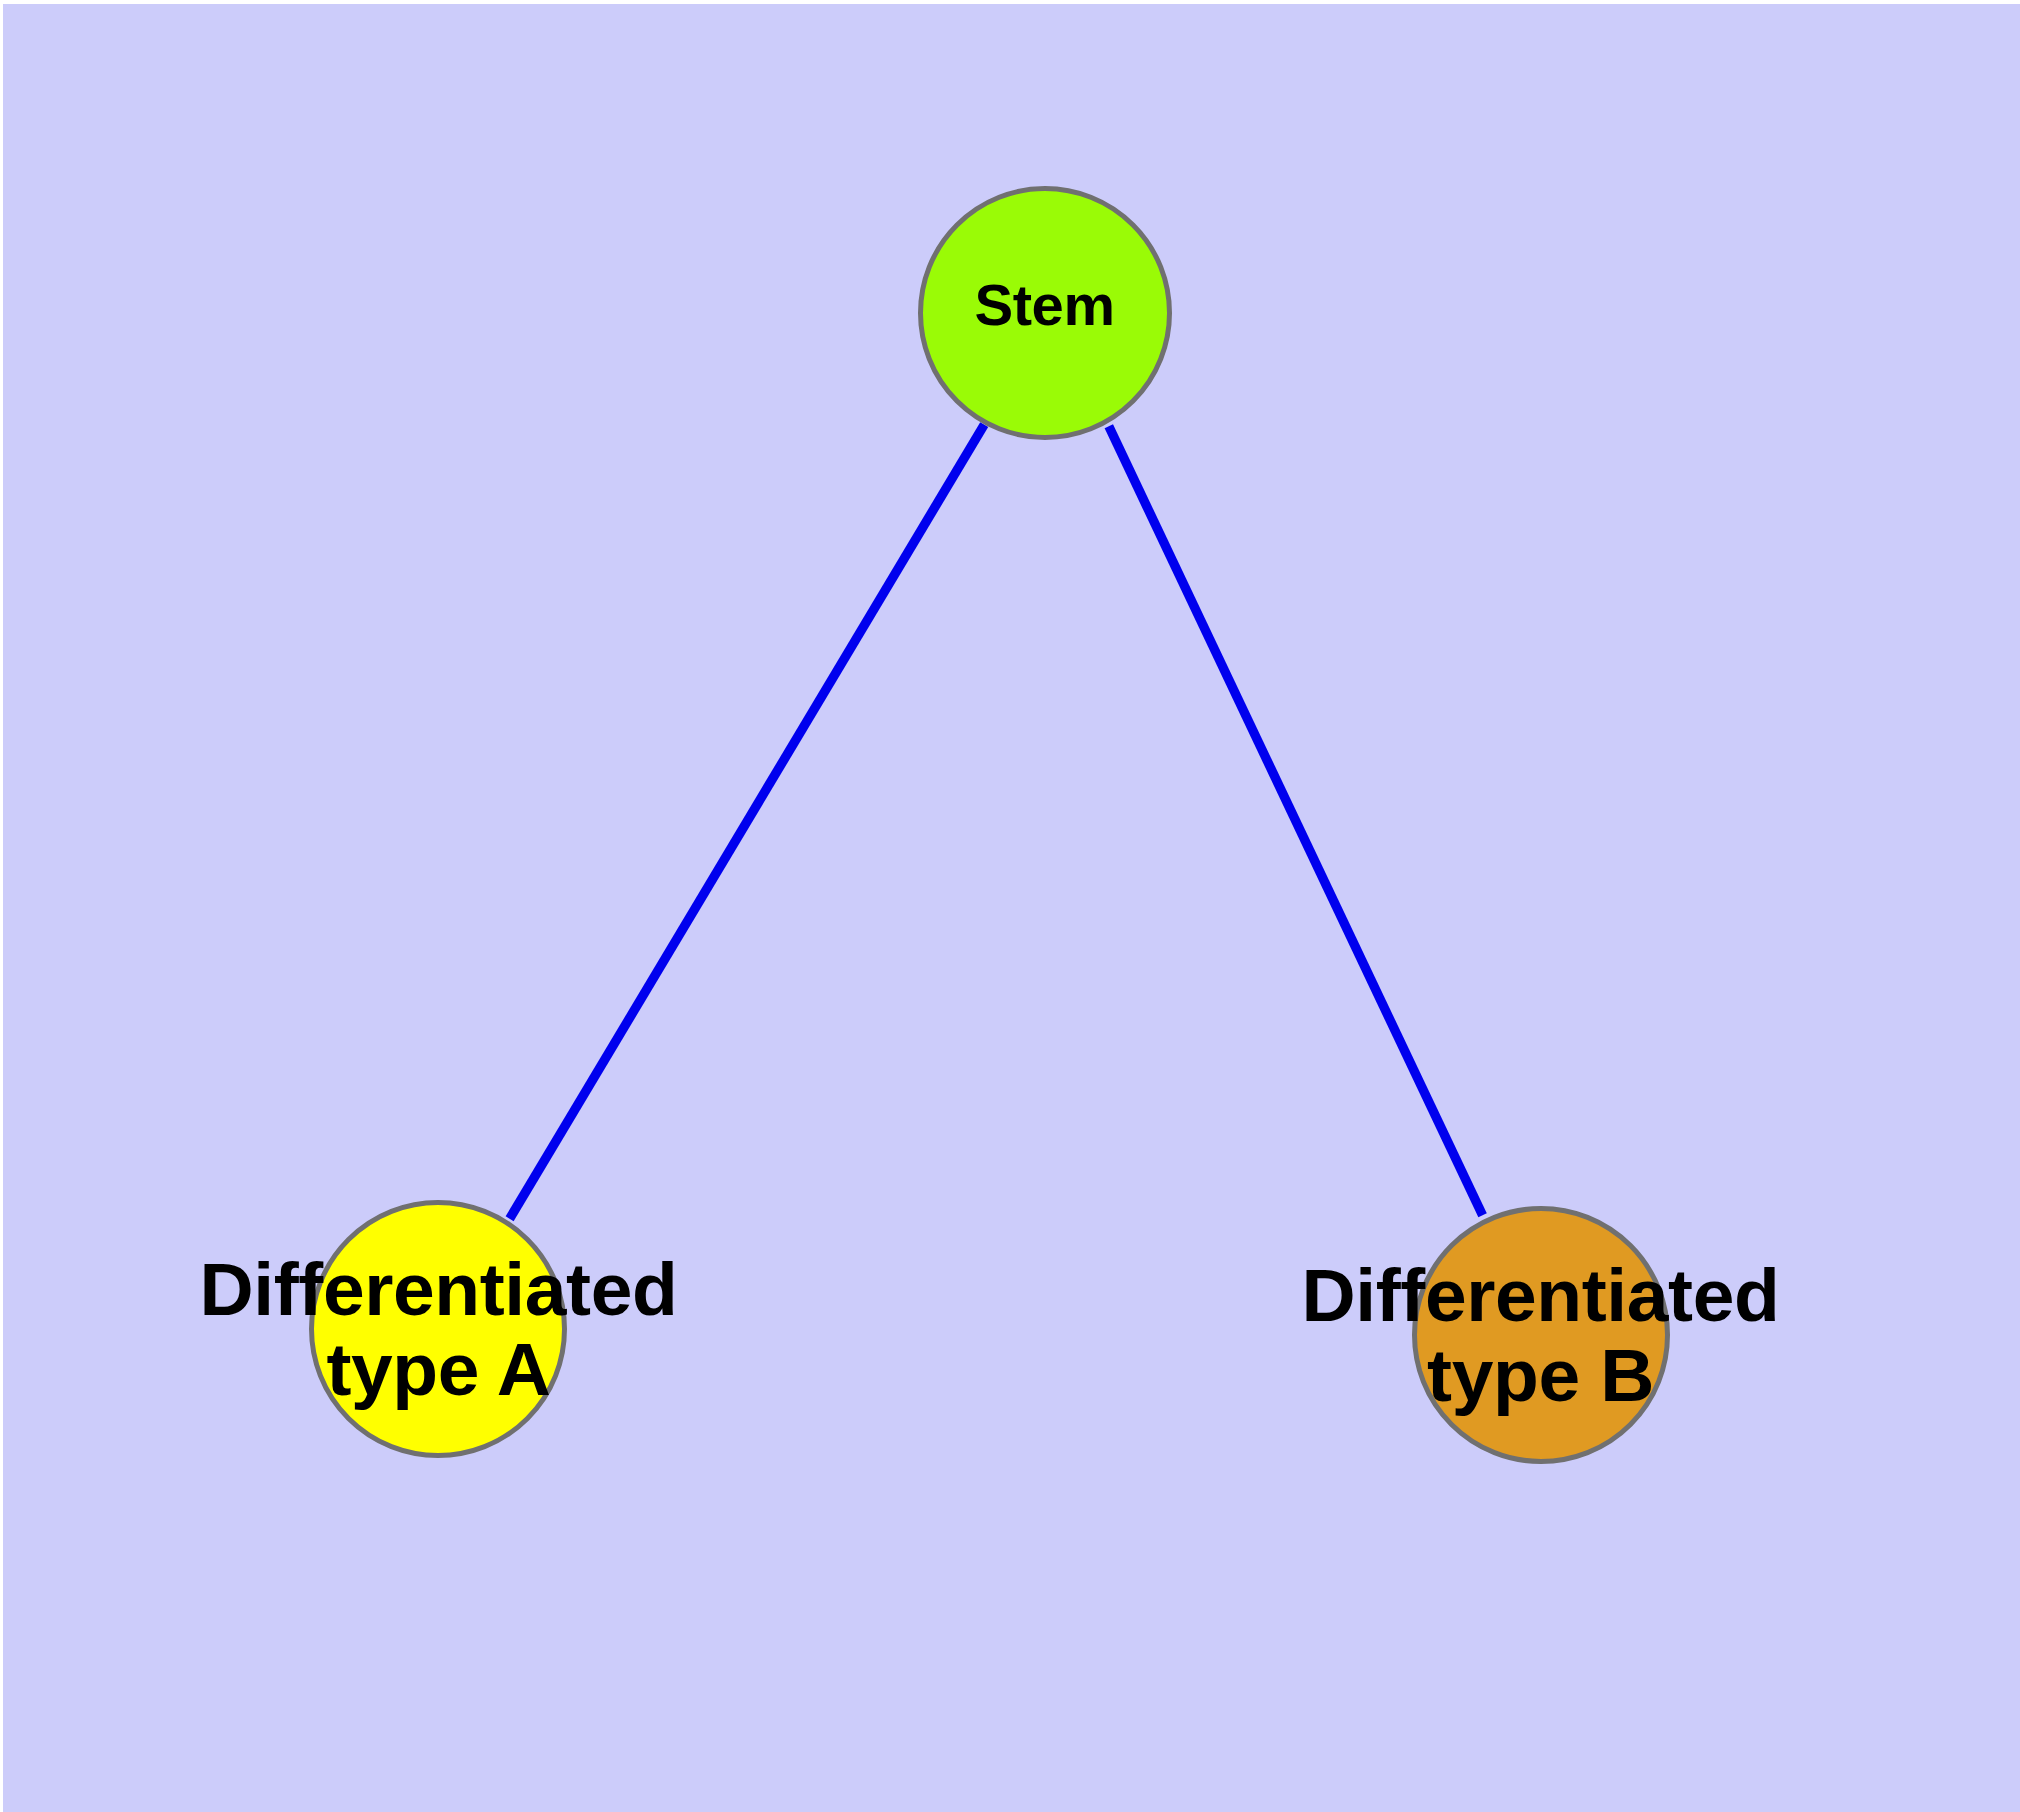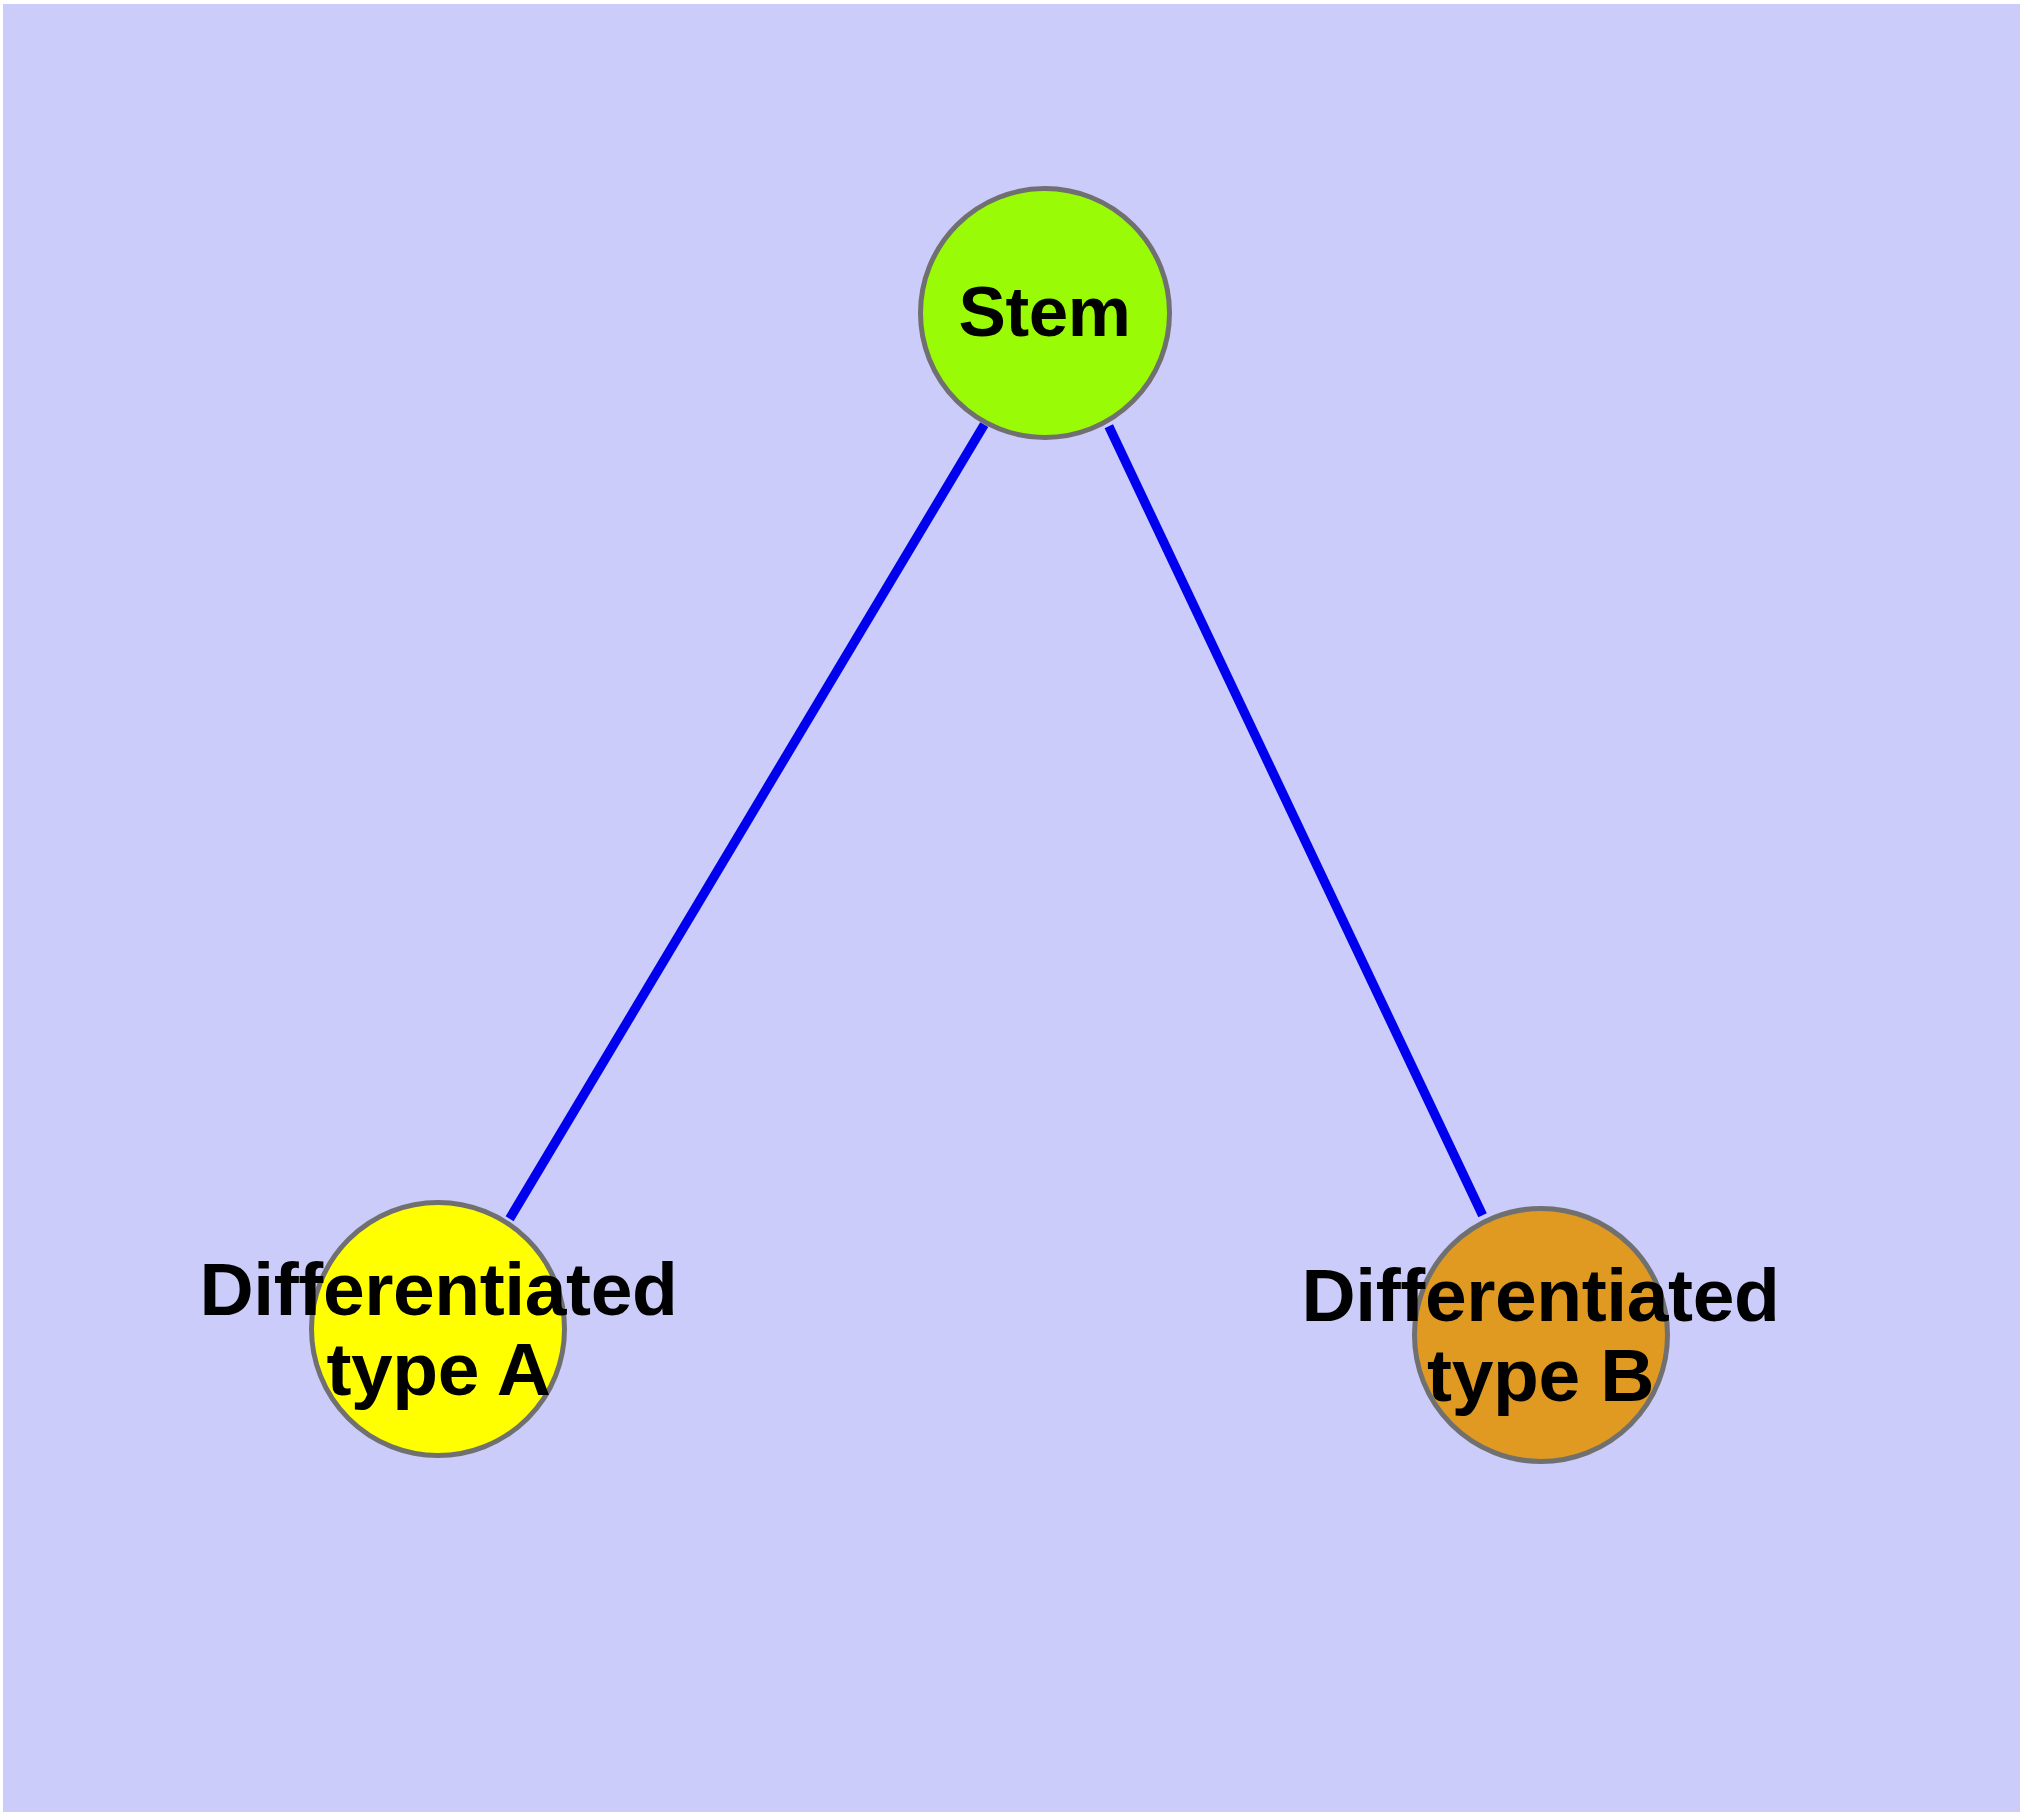--- a/index.html
+++ b/index.html
@@ -59,21 +59,21 @@
 
   <div id="plot-area" style="background: rgb(204, 204, 250);"></div>
 
   <svg id="graph-svg" viewBox="0 0 2384 2138" xmlns="http://www.w3.org/2000/svg">
     <line id="edge-a" x1="1161" y1="501" x2="601" y2="1438" stroke="#0000ee" stroke-width="11" stroke-linecap="butt"></line>
     <line id="edge-b" x1="1308" y1="503" x2="1749" y2="1434" stroke="#0000ee" stroke-width="11" stroke-linecap="butt"></line>
   </svg>
 
   <div class="node-group" id="node-stem-group">
     <div class="node-circle" id="node-stem-circle" style="left: 918px; top: 186px; width: 254px; height: 254px; background: rgb(154, 251, 6); border-color: rgb(112, 112, 112);"></div>
-    <div class="node-label" id="node-stem-label" style="font-size: 71px; width: 1017px; left: 536px; top: 274px;"><div>Stem</div></div>
+    <div class="node-label" id="node-stem-label" style="font-size: 58px; width: 1017px; left: 536px; top: 274px;"><div>Stem</div></div>
   </div>
 
   <div class="node-group" id="node-diff-a-group">
     <div class="node-circle" id="node-diff-a-circle" style="left: 309px; top: 1200px; width: 258px; height: 258px; background: rgb(255, 255, 0); border-color: rgb(112, 112, 112);"></div>
     <div class="node-label" id="node-diff-a-label" style="font-size: 75px; width: 1017px; left: -70px; top: 1250px;"><div>Differentiated</div><div>type A</div></div>
   </div>
 
   <div class="node-group" id="node-diff-b-group">
     <div class="node-circle" id="node-diff-b-circle" style="left: 1412px; top: 1206px; width: 258px; height: 258px; background: rgb(224, 154, 34); border-color: rgb(112, 112, 112);"></div>
     <div class="node-label" id="node-diff-b-label" style="font-size: 75px; width: 1017px; left: 1032px; top: 1256px;"><div>Differentiated</div><div>type B</div></div>

